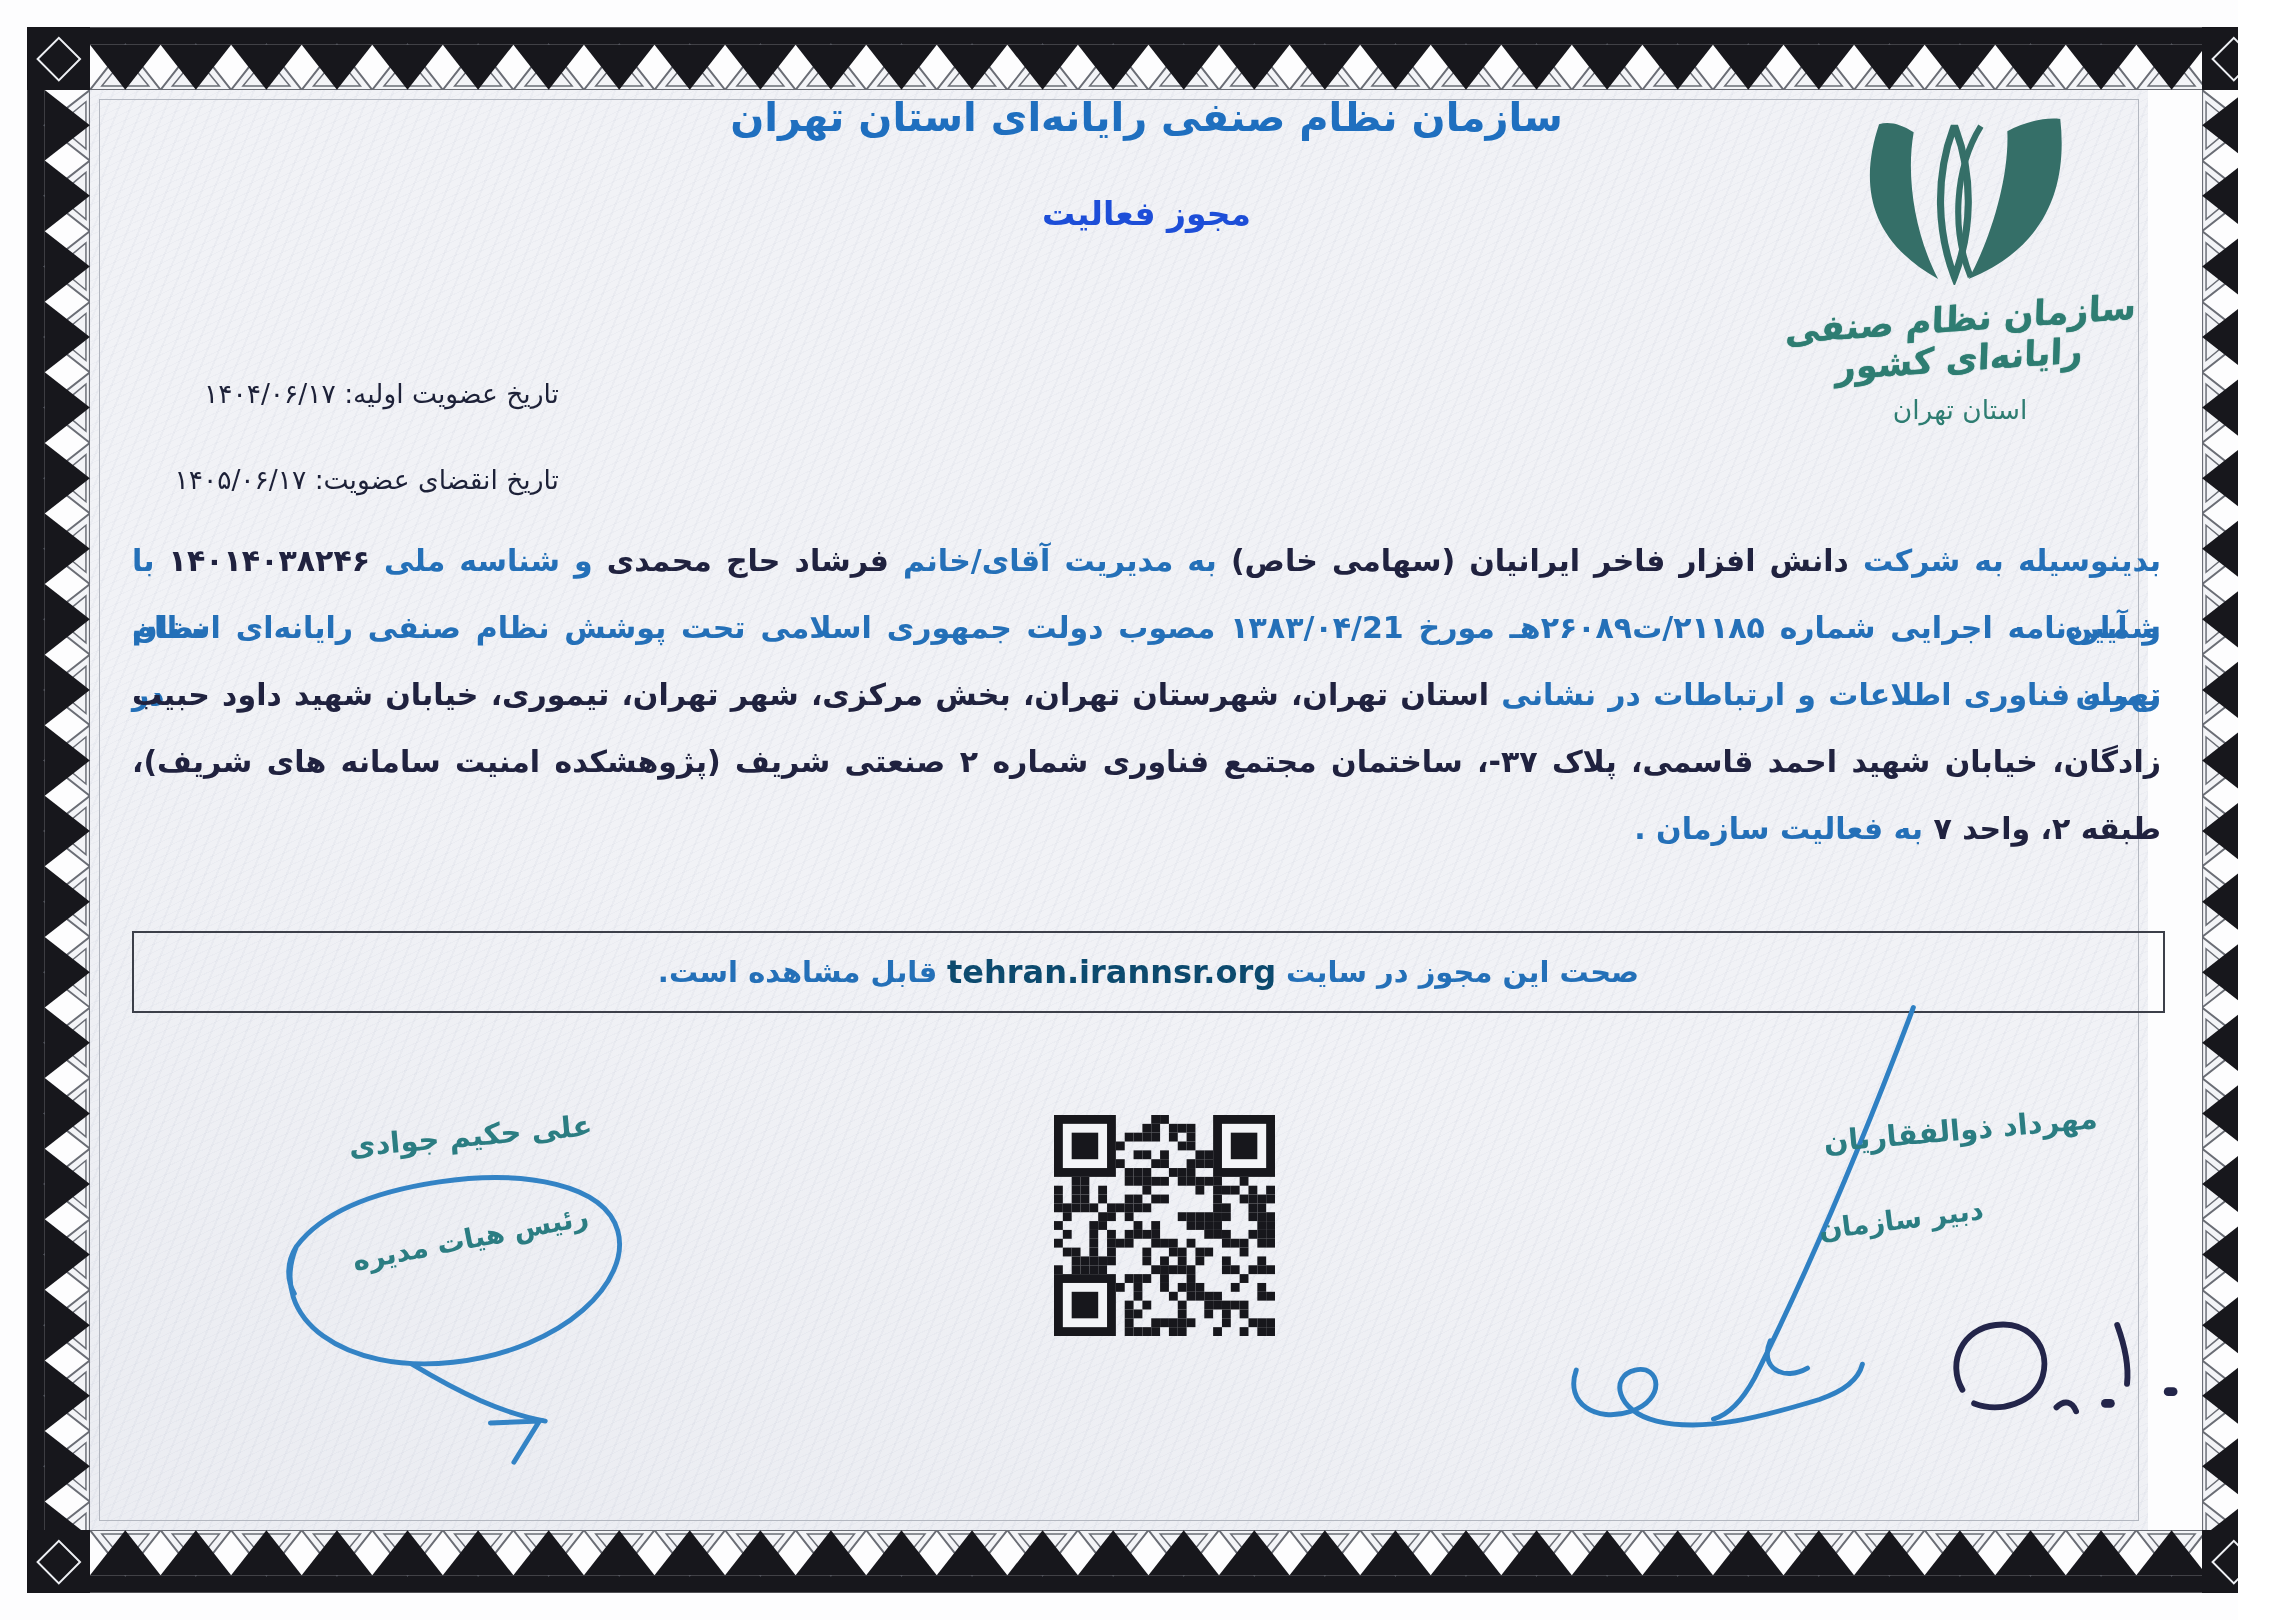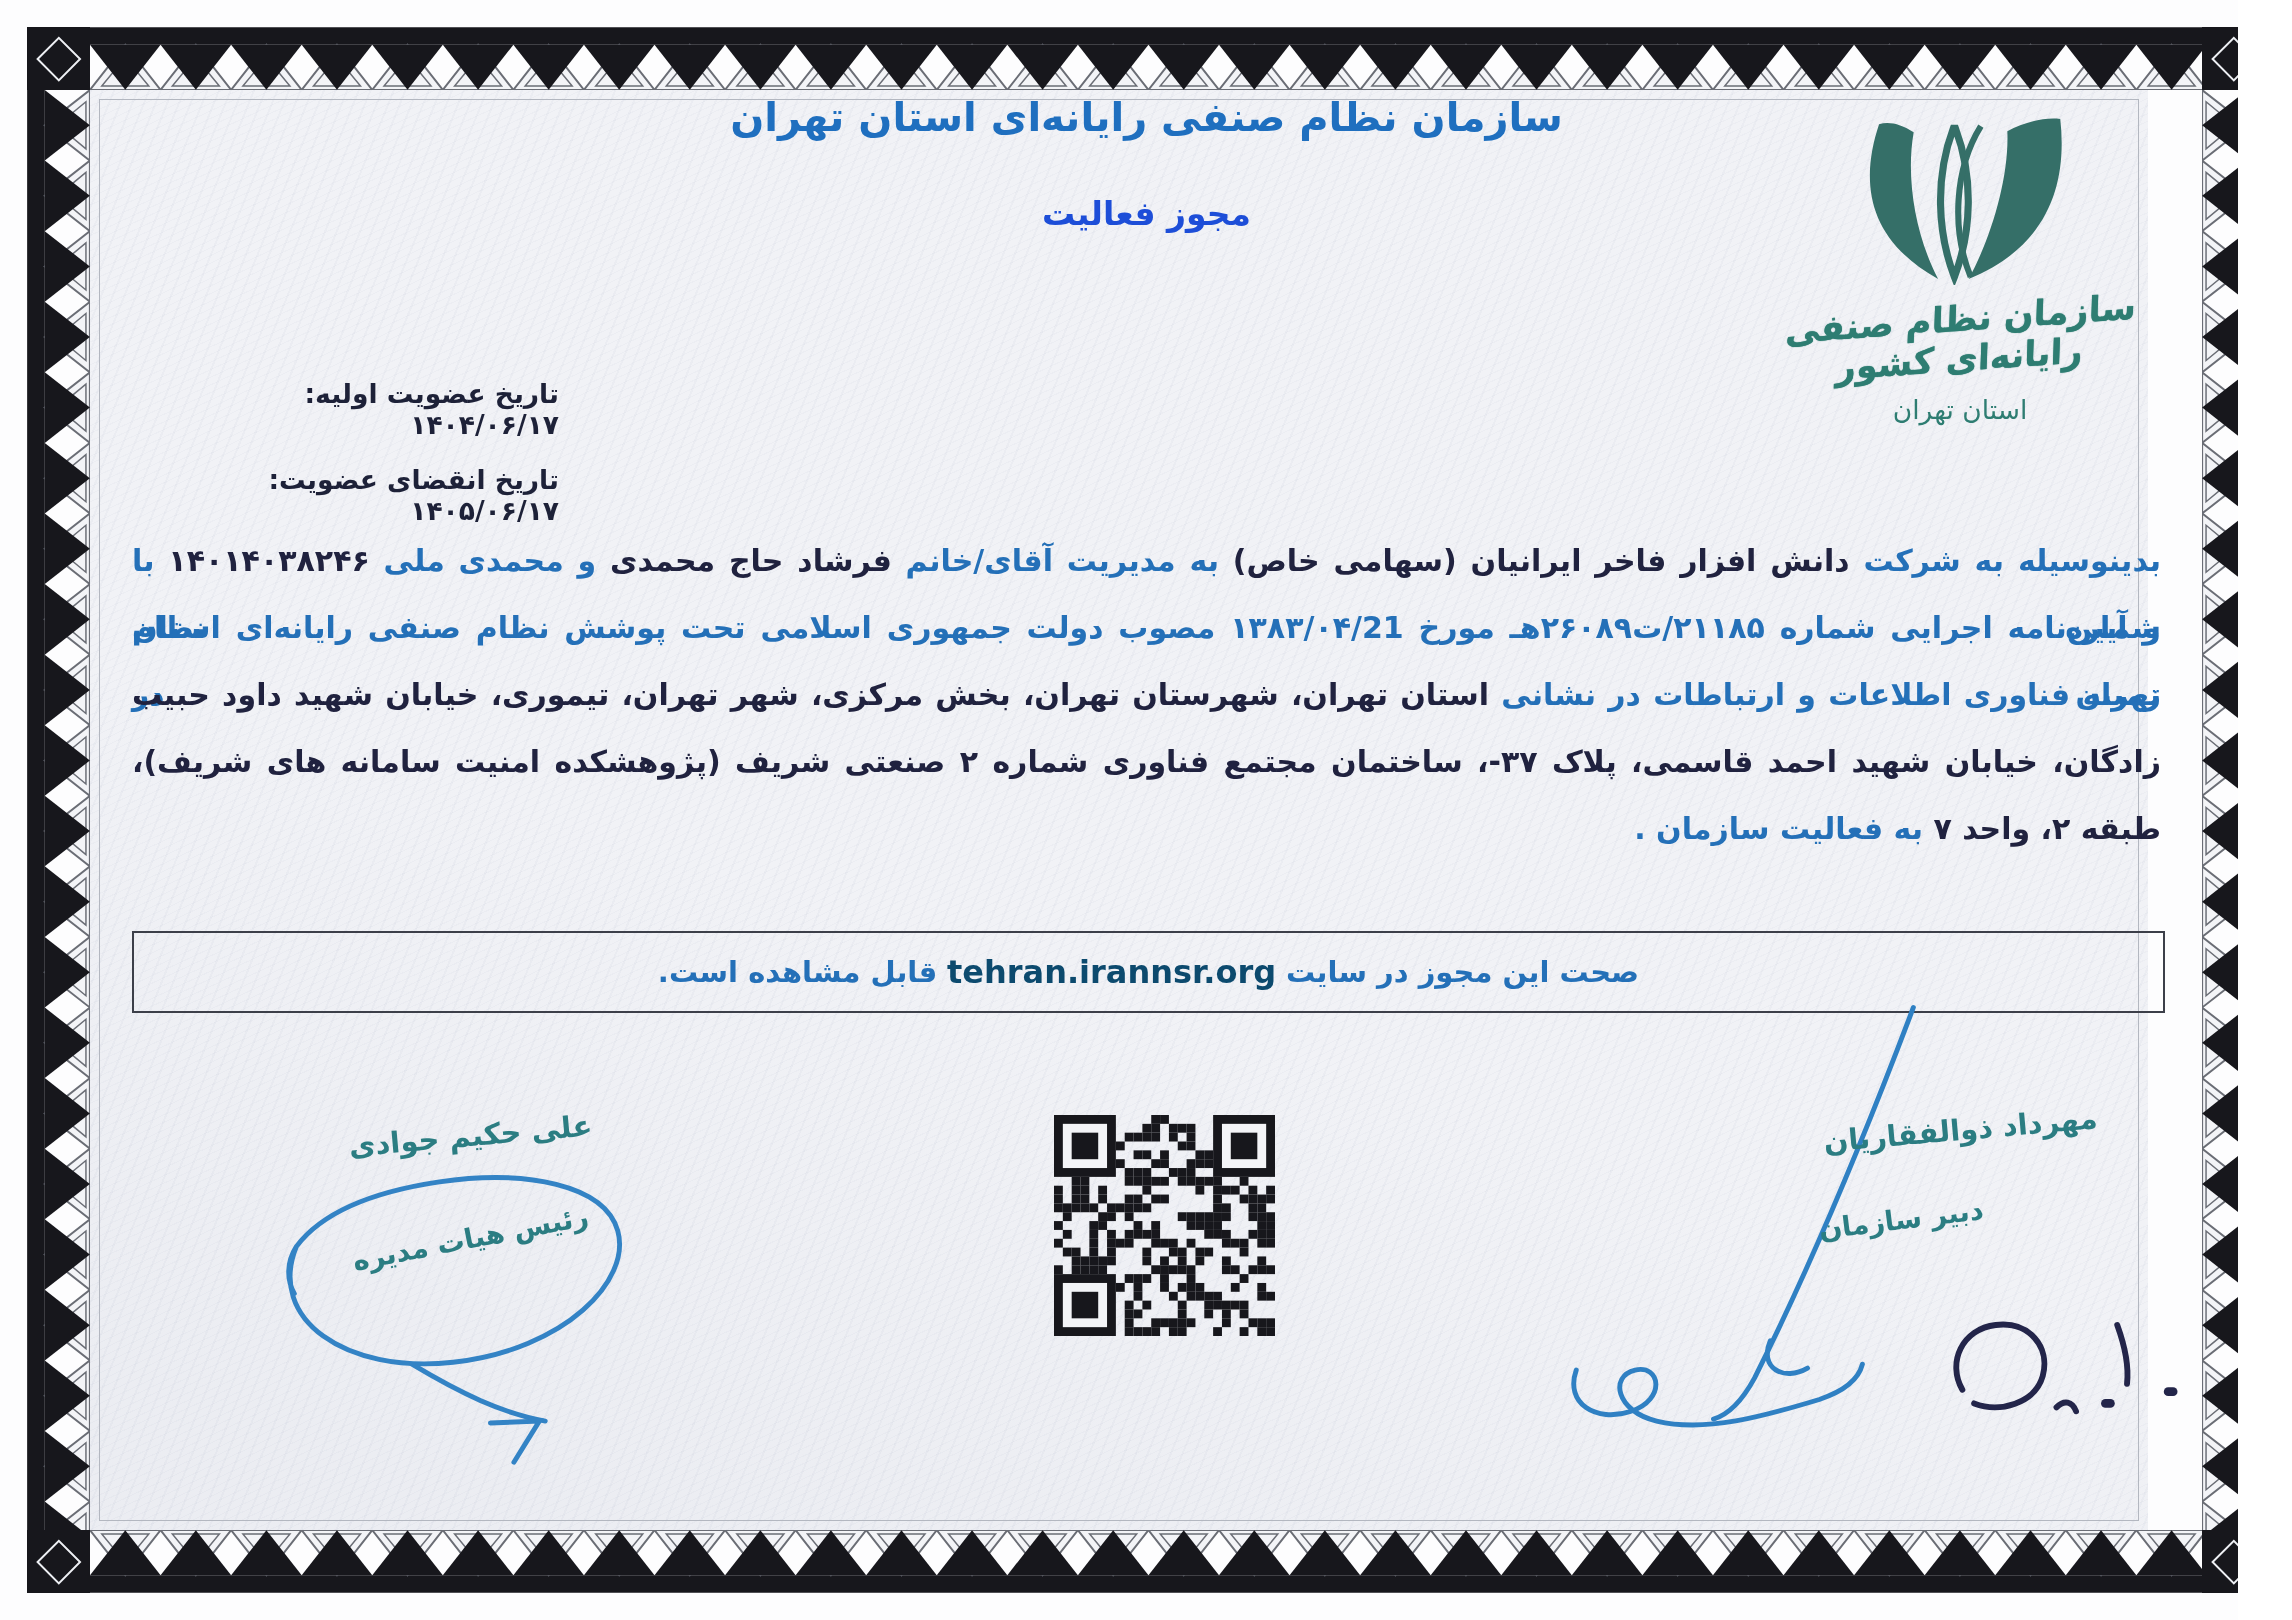--- a/index.html
+++ b/index.html
@@ -33,21 +33,21 @@
   .logo-block{position:absolute;left:1754px;top:116px;width:412px;z-index:4;text-align:center;}
   .logo-block svg{display:block;margin:0 auto;}
   .logo-callig{
     margin-top:13.7px;direction:rtl;font-size:35px;font-weight:bold;color:#2e7d72;
     transform:rotate(-4deg) skewX(-6deg);letter-spacing:-1px;text-shadow:0 0 1px #2e7d72;
   }
   .logo-province{margin-top:15.7px;direction:rtl;font-size:26.5px;font-weight:normal;color:#2e7d72;letter-spacing:2px;}
 
   .date-line{
     position:absolute;left:147px;width:412px;z-index:4;
-    direction:rtl;text-align:right;font-size:26.5px;font-weight:bold;color:#1d2138;
+    direction:rtl;text-align:right;font-size:26.5px;font-weight:normal;color:#1d2138;
   }
   .date-line .val{padding-left:5.9px;}
 
   .paragraph{position:absolute;left:132px;top:527px;width:2029px;z-index:4;direction:rtl;}
   .body-line{
     height:67px;line-height:67px;font-size:30px;font-weight:bold;
     text-align:justify;text-align-last:justify;text-justify:inter-word;
   }
   .body-line.last{text-align-last:right;}
   .seg-blue{color:#2470b8;}
@@ -432,21 +432,21 @@
   <div class="date-line" style="top:378px;">
     <span>تاریخ عضویت اولیه:</span>
     <span class="val">۱۴۰۴/۰۶/۱۷</span>
   </div>
   <div class="date-line" style="top:464px;">
     <span>تاریخ انقضای عضویت:</span>
     <span class="val">۱۴۰۵/۰۶/۱۷</span>
   </div>
 
   <div class="paragraph" id="body-paragraph">
-      <div class="body-line"><span class="seg-blue">بدینوسیله به شرکت </span><span class="seg-dark">دانش افزار فاخر ایرانیان (سهامی خاص)</span><span class="seg-blue"> به مدیریت آقای/خانم </span><span class="seg-dark">فرشاد حاج محمدی</span><span class="seg-blue"> و محمدی ملی </span><span class="seg-dark">۱۴۰۱۴۰۳۸۲۴۶</span><span class="seg-blue"> با شماره نظام</span></div>
+      <div class="body-line"><span class="seg-blue">بدینوسیله به شرکت </span><span class="seg-dark">دانش افزار فاخر ایرانیان (سهامی خاص)</span><span class="seg-blue"> به مدیریت آقای/خانم </span><span class="seg-dark">فرشاد حاج محمدی</span><span class="seg-blue"> و شناسه ملی </span><span class="seg-dark">۱۴۰۱۴۰۳۸۲۴۶</span><span class="seg-blue"> با شماره نظام</span></div>
       <div class="body-line"><span class="seg-blue">و آیین‌نامه اجرایی شماره ۲۱۱۸۵/ت۲۶۰۸۹هـ مورخ ۱۳۸۳/۰۴/21 مصوب دولت جمهوری اسلامی تحت پوشش نظام صنفی رایانه‌ای استان تهران در</span></div>
       <div class="body-line"><span class="seg-blue">زمینه فناوری اطلاعات و ارتباطات در نشانی </span><span class="seg-dark">استان تهران، شهرستان تهران، بخش مرکزی، شهر تهران، تیموری، خیابان شهید داود حبیب</span></div>
       <div class="body-line"><span class="seg-dark">زادگان، خیابان شهید احمد قاسمی، پلاک ۳۷-، ساختمان مجتمع فناوری شماره ۲ صنعتی شریف (پژوهشکده امنیت سامانه های شریف)،</span></div>
       <div class="body-line last"><span class="seg-dark">طبقه ۲، واحد ۷ </span><span class="seg-blue">به فعالیت سازمان .</span></div>
     </div>
 
   <div class="verify-box">
     <span class="blue">صحت این مجوز در سایت</span>
     <span class="url" dir="ltr">tehran.irannsr.org</span>
     <span class="blue">قابل مشاهده است.</span>

